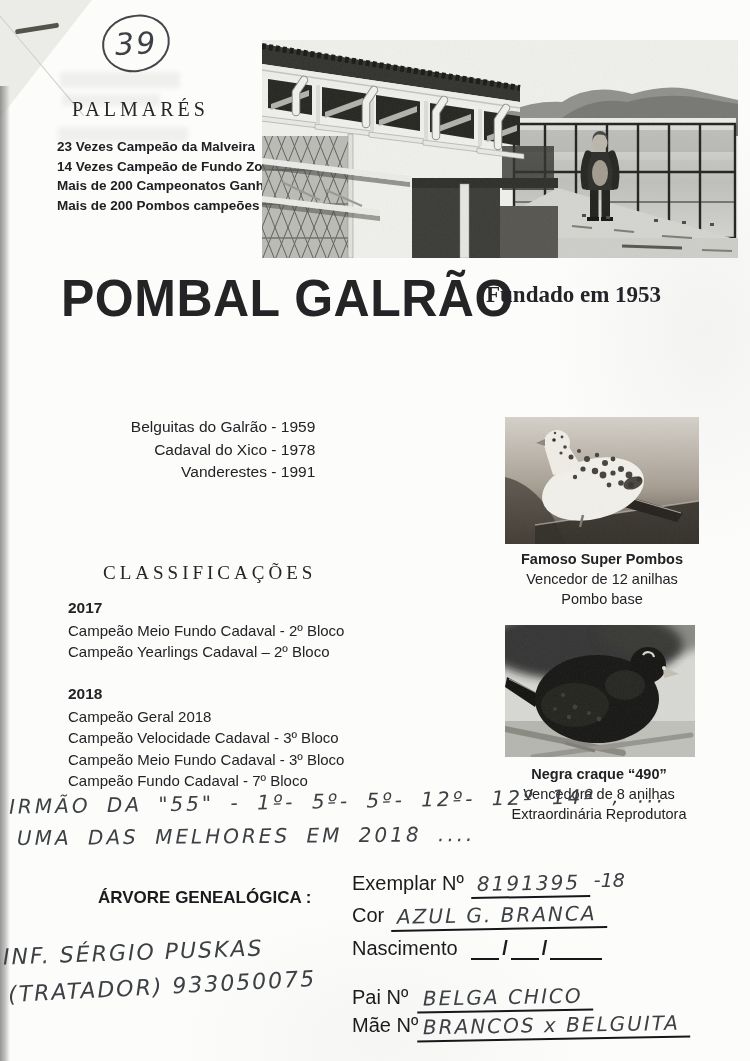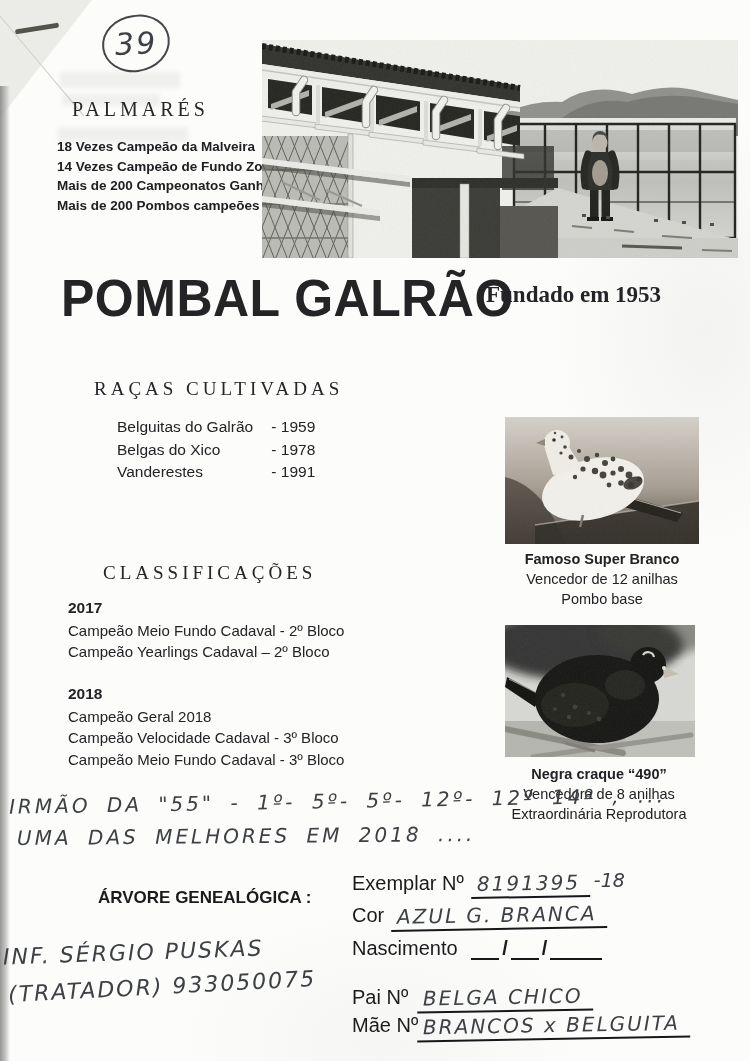--- a/index.html
+++ b/index.html
@@ -37,21 +37,21 @@
     letter-spacing:4px; font-size:19px; color:#26262a; }
   .palmares-title { left:72px; top:98px; font-size:20px; }
   .palmares-list { left:57px; top:137px; font-size:13.5px; font-weight:700;
     line-height:19.5px; color:#202024; }
   .main-title { left:61px; top:268px; font-size:50px; font-weight:700;
     letter-spacing:.5px; color:#242426; transform:scale(1,1.04); transform-origin:left top; }
   .founded { left:486px; top:282px; font-family:"Liberation Serif","DejaVu Serif",serif;
     font-weight:700; font-size:23px; color:#242428;text-align:center; }
   .racas-title { left:94px; top:378px; }
   .racas-list { left:117px; top:416px; font-size:15.5px; line-height:22.5px; color:#232327; }
-  .race-name { display:inline-block; width:150px; }
+  .race-name { display:inline-block; width:150px;text-align:right; }
   .class-title { left:103px; top:562px; }
   .class-block { left:68px; font-size:15px; line-height:21.5px; color:#232327; }
   .cb-year { font-weight:700; font-size:15.5px; margin-bottom:1px; }
   .cap { text-align:center; font-size:14.5px; line-height:20px; color:#222226; }
   .cap-b { font-weight:700; }
   .cap1 { left:505px; top:549px; width:194px; }
   .cap2 { left:487px; top:764px; width:224px; }
   .note { font-size:20px; letter-spacing:3px; word-spacing:7px; white-space:nowrap; }
   .n1 { left:9px; top:789px; transform:rotate(-1deg); }
   .n2 { left:17px; top:824px; transform:rotate(-.5deg); }
@@ -81,21 +81,21 @@
   <div class="abs bleed" style="left:60px;top:72px;width:120px;height:16px;"></div>
   <div class="abs bleed" style="left:62px;top:94px;width:98px;height:12px;"></div>
   <div class="abs bleed" style="left:58px;top:127px;width:130px;height:15px;"></div>
 
   <div class="abs circle-num hand">
     <span>39</span>
   </div>
 
   <div class="abs serifhead palmares-title">PALMARÉS</div>
   <div class="abs palmares-list">
-    <div>18 Vezes Campeão da Malveira</div>
+    <div>23 Vezes Campeão da Malveira</div>
     <div>14 Vezes Campeão de Fundo Zona 4</div>
     <div>Mais de 200 Campeonatos Ganhos</div>
     <div>Mais de 200 Pombos campeões</div>
   </div>
 
   <svg class="abs" style="left:262px;top:40px;" width="476" height="218" viewBox="0 0 476 218">
     <defs>
       <linearGradient id="glassG" x1="0" y1="0" x2="0" y2="1">
         <stop offset="0" stop-color="#e0e0dd"></stop>
           <stop offset=".5" stop-color="#c0c0bd"></stop>
@@ -253,28 +253,27 @@
       <rect x="392" y="179" width="4" height="3"></rect>
         <rect x="420" y="181" width="4" height="3"></rect>
       <rect x="448" y="183" width="4" height="3"></rect>
     </g>
     <rect width="476" height="218" filter="url(#grainL)" opacity=".3"></rect>
   </svg>
 
   <div class="abs main-title">POMBAL GALRÃO</div>
   <div class="abs founded">Fundado em 1953</div>
 
-  <div class="abs serifhead racas-title">RAÇAS CULTIVADAS</div>
   <div class="abs racas-list">
     <div>
       <span class="race-name">Belguitas do Galrão</span>
       <span>- 1959</span>
     </div>
     <div>
-      <span class="race-name">Belgas do Xico</span>
+      <span class="race-name">Cadaval do Xico</span>
       <span>- 1978</span>
     </div>
     <div>
       <span class="race-name">Vanderestes</span>
       <span>- 1991</span>
     </div>
   </div>
 
   <svg class="abs" style="left:505px;top:417px;" width="194" height="127" viewBox="0 0 194 127">
     <defs>
@@ -322,36 +321,37 @@
           <circle cx="56" cy="36" r="1.6"></circle>
           <circle cx="50" cy="16" r="1.2"></circle>
           <circle cx="57" cy="20" r="1.4"></circle>
       </g>
       <ellipse cx="128" cy="66" rx="10" ry="6" fill="#35322c" opacity=".9" transform="rotate(-20 128 66)"></ellipse>
       <path d="M78,98 l-3,12" stroke="#7c766c" stroke-width="2.5" fill="none"></path>
     </g>
     <rect width="194" height="127" filter="url(#grainW)" opacity=".28"></rect>
   </svg>
   <div class="abs cap cap1">
-    <div class="cap-b">Famoso Super Branco</div>
+    <div class="cap-b">Famoso Super Pombos</div>
     <div>Vencedor de 12 anilhas</div>
     <div>Pombo base</div>
   </div>
 
   <div class="abs serifhead class-title">CLASSIFICAÇÕES</div>
   <div class="abs class-block" style="top:597px;">
     <div class="cb-year">2017</div>
     <div>Campeão Meio Fundo Cadaval  - 2º Bloco</div>
     <div>Campeão Yearlings Cadaval – 2º Bloco</div>
   </div>
   <div class="abs class-block" style="top:683px;">
     <div class="cb-year">2018</div>
     <div>Campeão Geral 2018</div>
     <div>Campeão Velocidade Cadaval - 3º Bloco</div>
     <div>Campeão Meio Fundo Cadaval - 3º Bloco</div>
+    <div>Campeão Fundo Cadaval - 7º Bloco</div>
   </div>
 
   <svg class="abs" style="left:505px;top:625px;" width="190" height="132" viewBox="0 0 190 132">
     <defs>
       <filter id="blurB">
           <feGaussianBlur stdDeviation="5"></feGaussianBlur>
         </filter>
       <filter id="grainB">
           <feTurbulence type="fractalNoise" baseFrequency="0.8" numOctaves="2" stitchTiles="stitch"></feTurbulence>
         <feColorMatrix type="matrix" values="0 0 0 0 .35  0 0 0 0 .35  0 0 0 0 .33  0 0 0 .4 0"></feColorMatrix>

